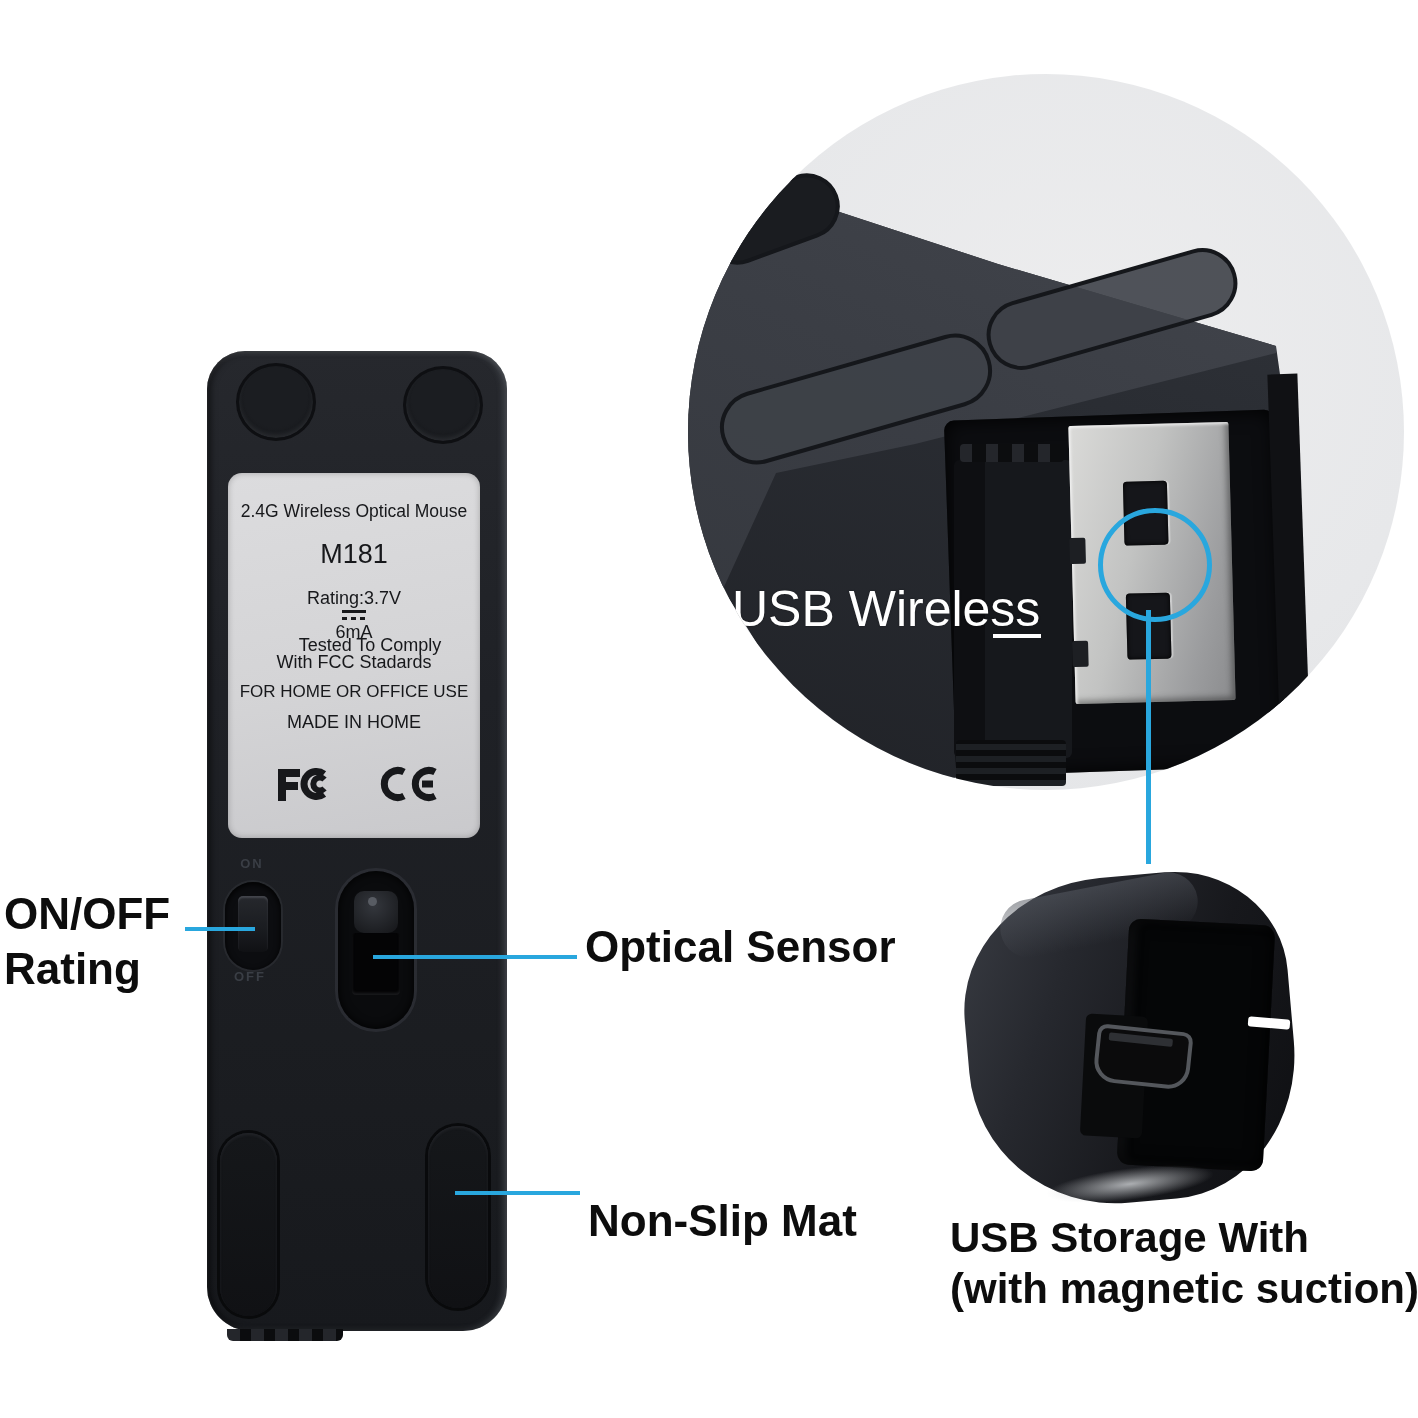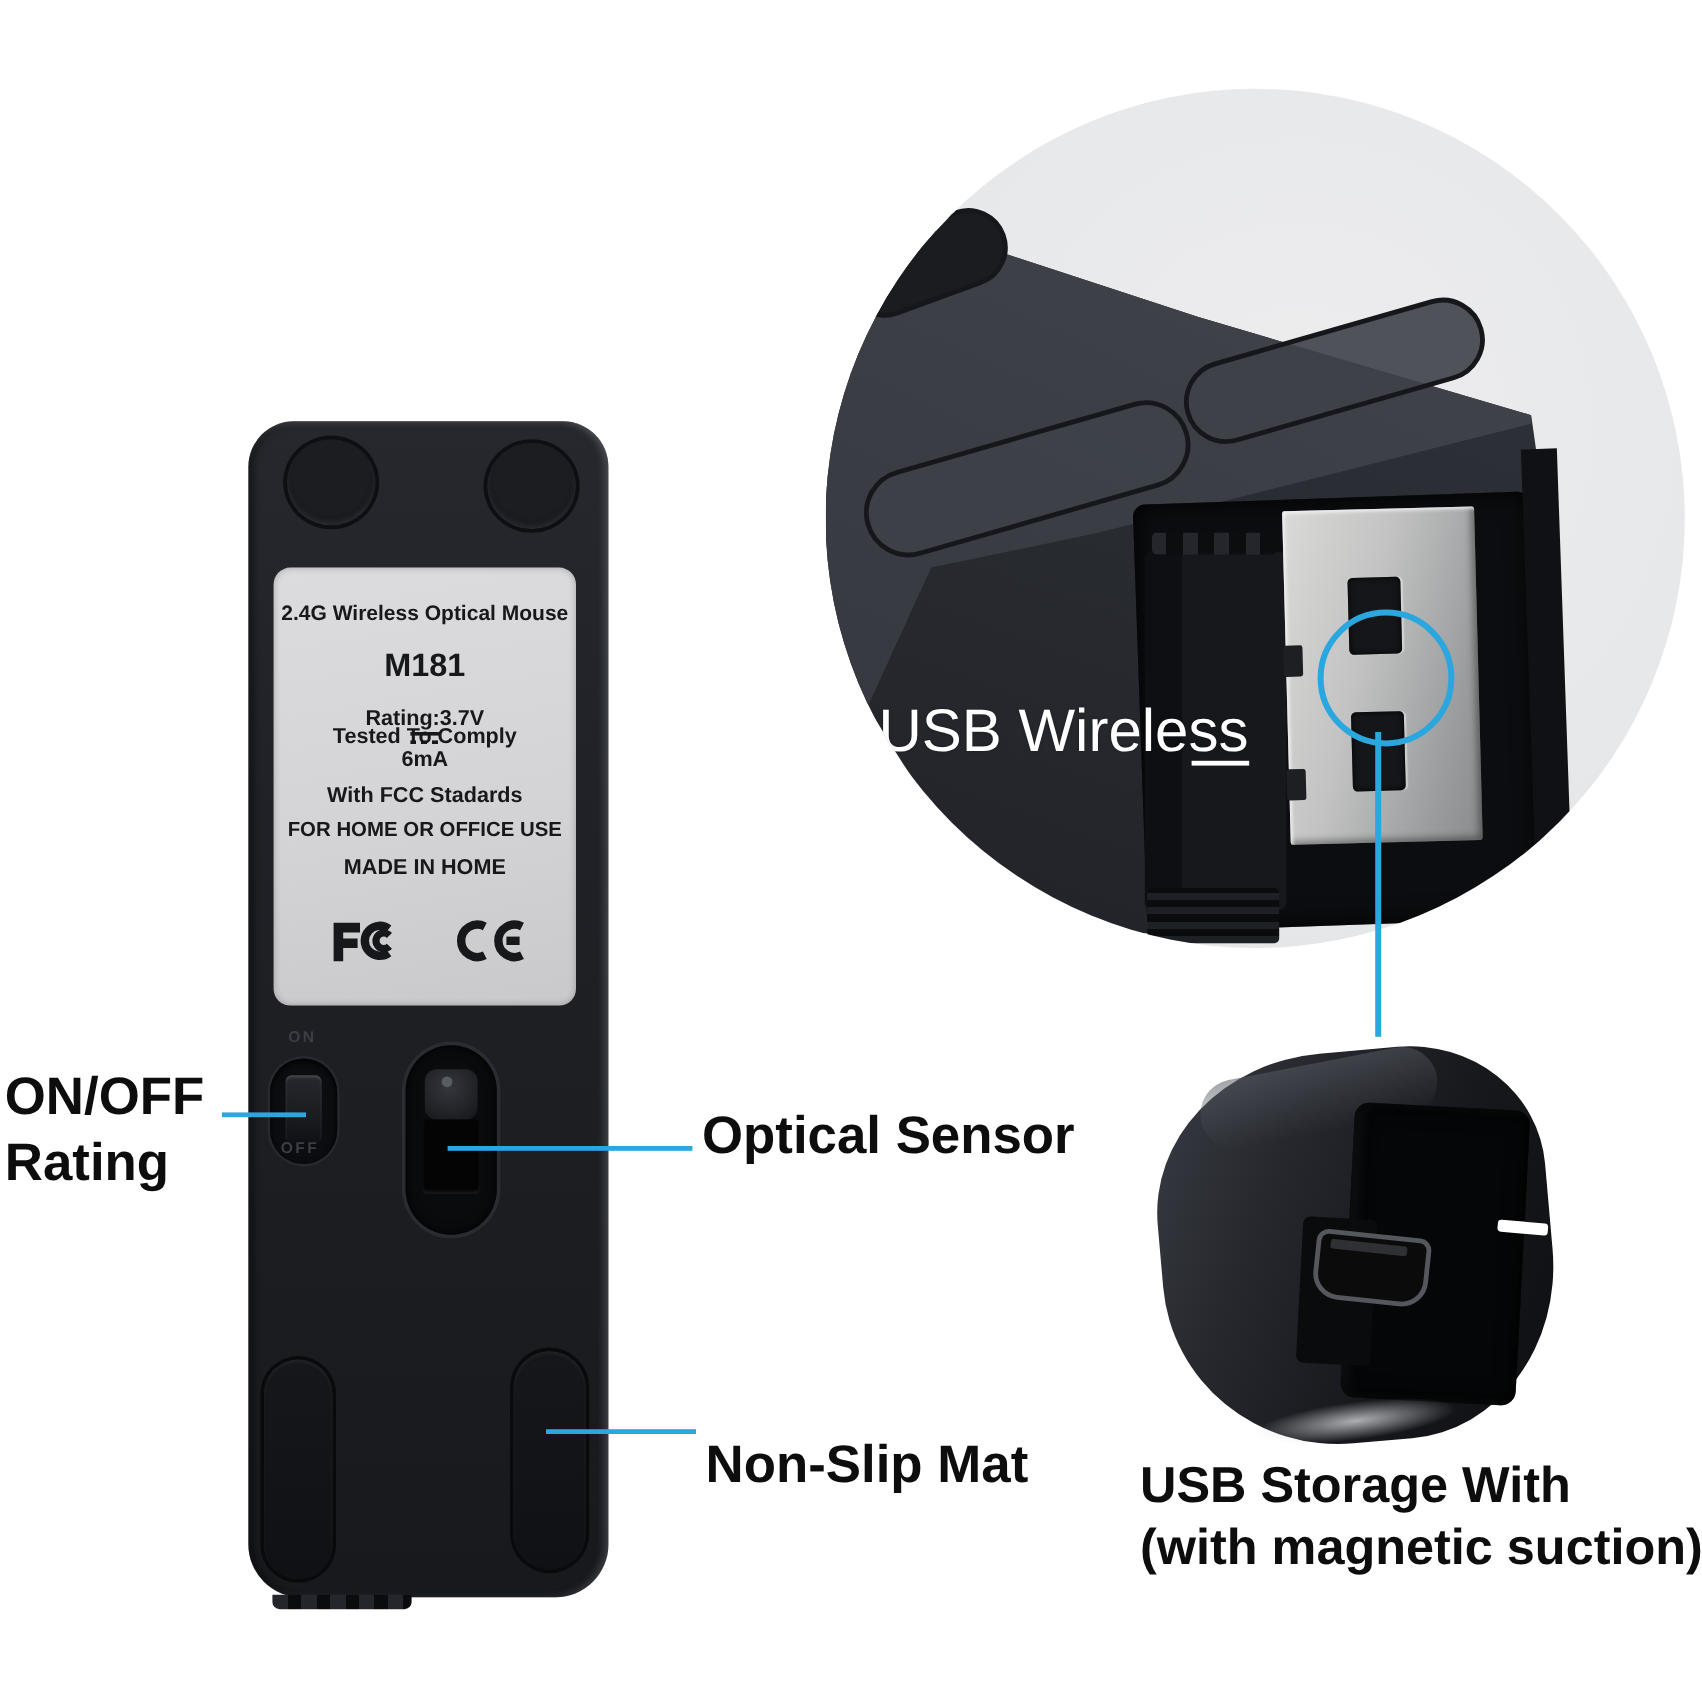--- a/index.html
+++ b/index.html
@@ -12,42 +12,42 @@
           background:linear-gradient(180deg,#26282d 0%,#1f2126 35%,#1b1d21 70%,#17191d 100%);
           border-radius:38px 38px 44px 44px;
           box-shadow:inset 0 3px 4px rgba(255,255,255,.07), inset -4px 0 6px rgba(140,146,155,.28), inset 4px 0 6px rgba(0,0,0,.5);}
   .foot{width:74px;height:72px;border-radius:50%;
         background:radial-gradient(circle at 50% 42%,#1b1d21 55%,#121316 100%);
         border:3px solid #0e0f12;box-shadow:inset 0 -3px 4px rgba(130,136,146,.16);}
   .foot-l{left:29px;top:12px;} .foot-r{left:196px;top:15px;}
 
   .label{left:21px;top:122px;width:252px;height:365px;background:linear-gradient(170deg,#dcdcde 0%,#d4d4d6 55%,#c9c9cc 100%);
          border-radius:14px;box-shadow:inset 0 0 6px rgba(0,0,0,.25);}
-  .lbl-line{left:0;width:252px;text-align:center;font-weight:bold;color:#17181b;white-space:nowrap;}
+  .lbl-line{left:0;width:252px;text-align:center;font-weight:normal;color:#17181b;white-space:nowrap;}
   .lbl-title{top:28px;font-size:17.5px;}
   .lbl-model{top:66px;font-size:27px;}
   .lbl-rating{top:115px;font-size:18px;display:flex;align-items:center;justify-content:center;flex-direction:column;}
-  .lbl-t1{top:130px;font-size:18px;}
+  .lbl-t1{top:162px;font-size:18px;margin-left:16px;}
   .lbl-t2{top:179px;font-size:18px;}
   .lbl-t3{top:209px;font-size:17px;}
   .lbl-t4{top:239px;font-size:18px;}
   .dc{display:inline-block;width:24px;height:13px;position:relative;margin:0 3px;}
   .dc::before{content:'';position:absolute;left:0;right:0;top:1px;height:3px;background:#17181b;}
   .dc::after{content:'';position:absolute;left:0;right:0;bottom:2px;height:3px;
              background:repeating-linear-gradient(90deg,#17181b 0 5px,transparent 5px 9px);}
   .logo-row{left:0;top:288px;width:252px;height:46px;}
   .fcc-logo{left:44px;top:4px;} .ce-logo{left:152px;top:4px;}
 
   .switch-well{left:18px;top:531px;width:56px;height:88px;border-radius:28px;
                background:#0c0d10;box-shadow:inset 0 2px 6px #000, 0 0 0 2px rgba(60,63,70,.35);}
   .switch-knob{left:13px;top:14px;width:30px;height:56px;border-radius:5px;
                background:linear-gradient(180deg,#26282d,#1a1c20 60%,#101114);
                box-shadow:inset 0 2px 2px rgba(160,165,175,.25);}
   .sw-txt{width:80px;text-align:center;font-size:13px;font-weight:bold;color:#3a3e45;letter-spacing:2px;}
-  .sw-on{left:5px;top:505px;} .sw-off{left:3px;top:598px;}
+  .sw-on{left:5px;top:505px;} .sw-off{left:3px;top:618px;}
 
   .sensor-well{left:131px;top:520px;width:76px;height:158px;border-radius:38px;
                background:#0a0b0d;box-shadow:inset 0 0 10px #000, 0 0 0 3px rgba(55,58,65,.5);}
   .sensor-lens{left:16px;top:20px;width:44px;height:42px;border-radius:10px;
                background:radial-gradient(circle at 45% 35%,#34373d 0%,#212327 60%,#141518 100%);}
   .sensor-dot{left:30px;top:26px;width:9px;height:9px;border-radius:50%;background:#585c63;}
   .sensor-window{left:14px;top:62px;width:48px;height:62px;border-radius:4px;background:#040405;
                  box-shadow:inset 0 -2px 3px rgba(90,94,102,.25);}
 
   .mat{border-radius:30px;background:linear-gradient(180deg,#15171a,#101114);

